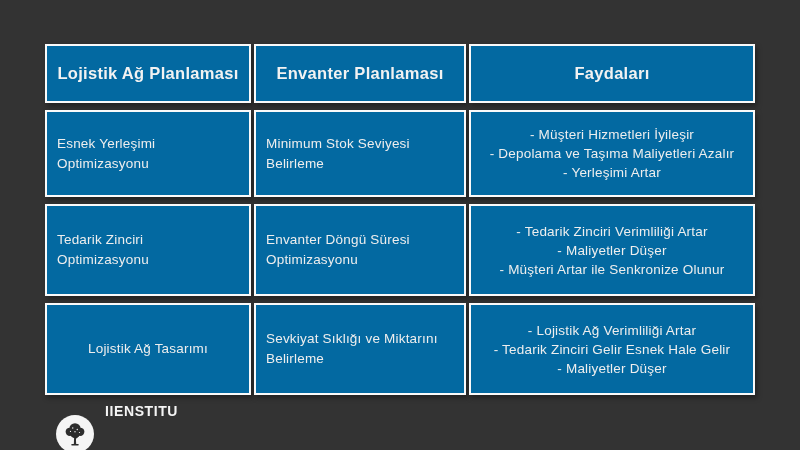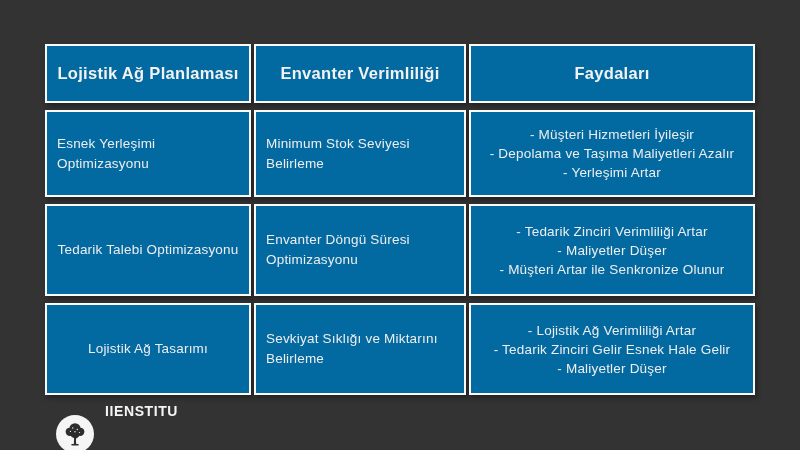--- a/index.html
+++ b/index.html
@@ -86,32 +86,32 @@
     line-height: 17px;
     color: #fdba74;
   }
 </style>
 </head>
 <body>
 
 <div class="table-grid">
 
   <div class="cell head">Lojistik Ağ Planlaması</div>
-  <div class="cell head">Envanter Verimliliği</div>
+  <div class="cell head">Envanter Planlaması</div>
   <div class="cell head">Faydaları</div>
 
   <div class="cell body">Esnek Yerleşimi Optimizasyonu</div>
   <div class="cell body">Minimum Stok Seviyesi Belirleme</div>
   <div class="cell body">
     <span class="benefit-line">- Müşteri Hizmetleri İyileşir</span>
     <span class="benefit-line">- Depolama ve Taşıma Maliyetleri Azalır</span>
     <span class="benefit-line">- Yerleşimi Artar</span>
   </div>
 
-  <div class="cell body">Tedarik Talebi Optimizasyonu</div>
+  <div class="cell body">Tedarik Zinciri Optimizasyonu</div>
   <div class="cell body">Envanter Döngü Süresi Optimizasyonu</div>
   <div class="cell body">
     <span class="benefit-line">- Tedarik Zinciri Verimliliği Artar</span>
     <span class="benefit-line">- Maliyetler Düşer</span>
     <span class="benefit-line">- Müşteri Artar ile Senkronize Olunur</span>
   </div>
 
   <div class="cell body">Lojistik Ağ Tasarımı</div>
   <div class="cell body">Sevkiyat Sıklığı ve Miktarını Belirleme</div>
   <div class="cell body">

